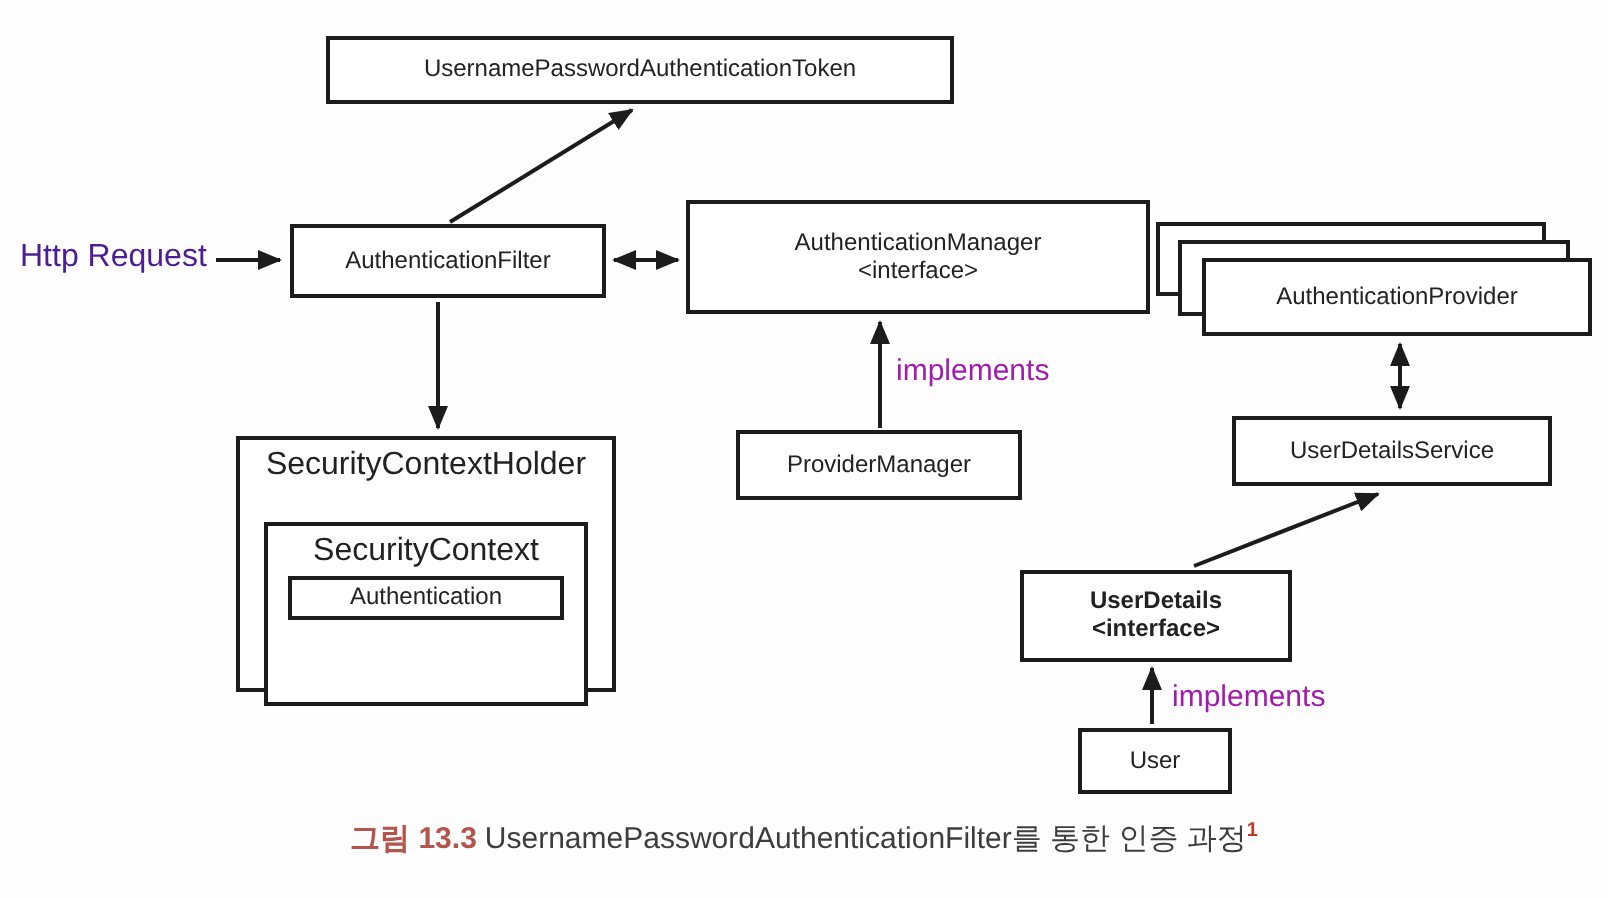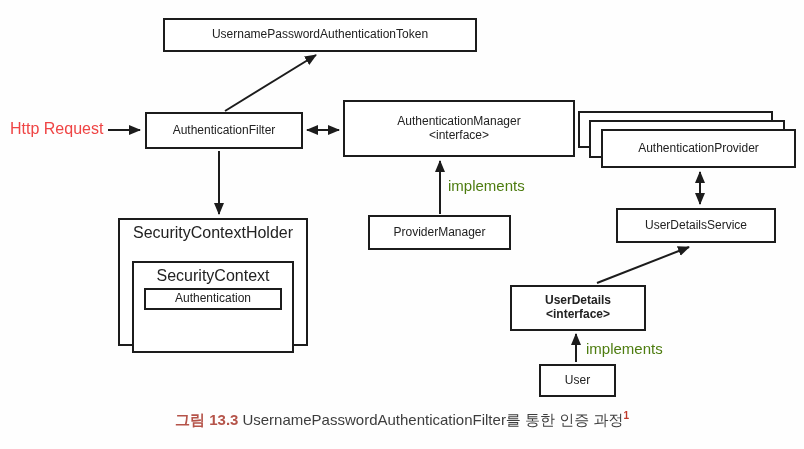--- a/index.html
+++ b/index.html
@@ -9,24 +9,24 @@
   }
   .arrows{position:absolute;left:0;top:0;width:804px;height:449px;pointer-events:none;}
   .node{
     position:absolute;background:#ffffff;border:2px solid #1c1c1c;
     display:flex;align-items:center;justify-content:center;
     font-size:12px;line-height:1.15;text-align:center;box-sizing:border-box;
     white-space:nowrap;
   }
   .node .two-line{display:block;}
   .plain-label{
-    position:absolute;font-size:16px;color:#ef4444;background:transparent;
+    position:absolute;font-size:16px;color:#4c1d95;background:transparent;
     white-space:nowrap;
   }
-  .impl{font-size:15px;color:#4d7c0f;}
+  .impl{font-size:15px;color:#a21caf;}
   
   .titled{
     position:absolute;background:#ffffff;border:2px solid #1c1c1c;
     box-sizing:border-box;text-align:center;font-size:16px;
   }
   .titled > .title{display:block;padding-top:4px;}
   .caption{
     position:absolute;left:0;top:410px;width:804px;text-align:center;
     font-size:15px;color:#3d3d3d;
   }

